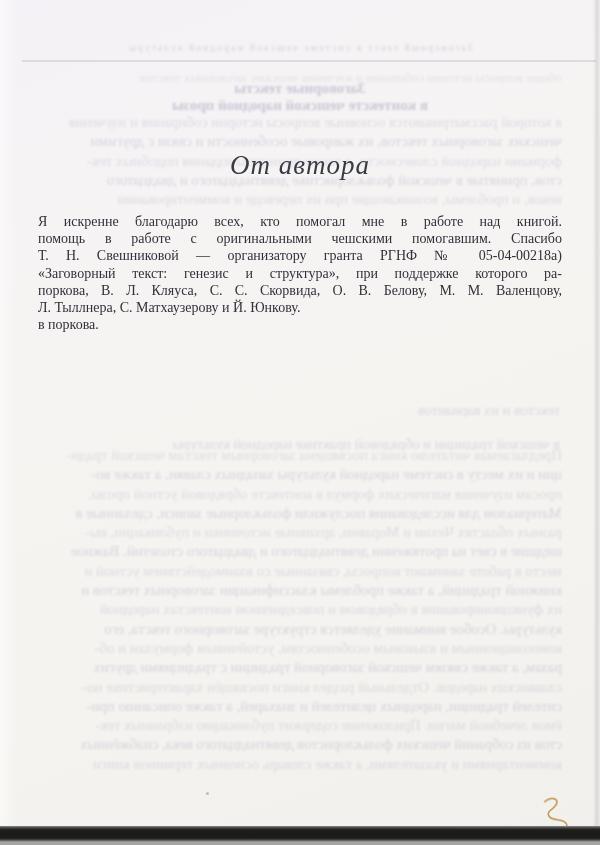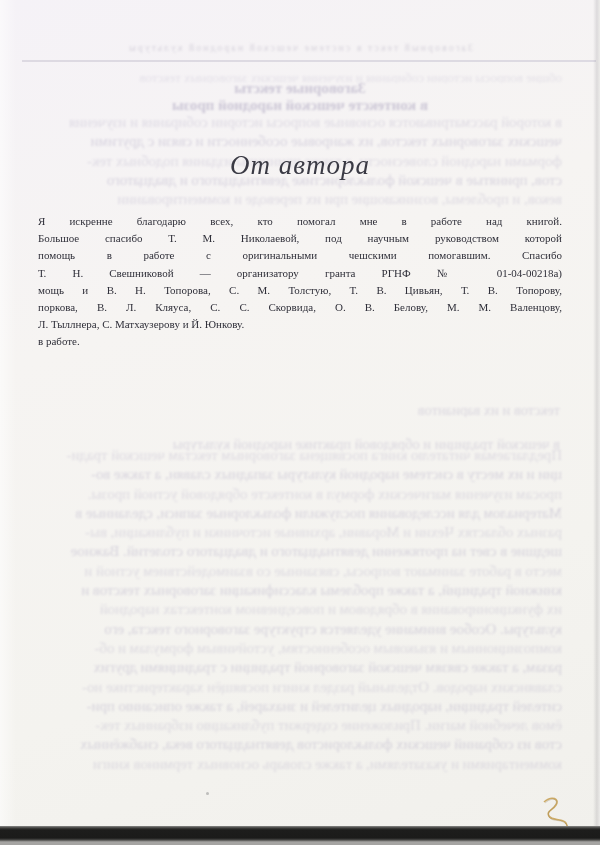--- a/index.html
+++ b/index.html
@@ -34,21 +34,21 @@
   .glines.upper{top:113px;}
   .glines.lower{top:446px;}
   .ghost-frag{position:absolute;height:15px;font-size:14.5px;color:var(--ghost);
     opacity:.34;filter:blur(1.1px);white-space:nowrap;overflow:hidden;}
   .frag1{top:402px;left:330px;width:230px;}
   .frag2{top:436px;left:130px;width:430px;}
   
   .title{position:absolute;top:150px;left:0;width:600px;text-align:center;
     font-style:italic;font-size:27px;letter-spacing:1px;color:#3a3a44;}
   .body-text{position:absolute;top:213px;left:38px;width:524px;
-    font-size:11px;color:var(--ink);}
+    font-size:14px;color:var(--ink);}
   .body-text .line{height:17.2px;line-height:17.2px;text-align:justify;
     text-align-last:justify;white-space:normal;overflow:visible;}
   .body-text .line.plain{text-align-last:left;font-family:Liberation Serif, serif;}
   .body-text .line.ind{text-indent:24px;}
   .dot{position:absolute;top:792px;left:206px;width:3px;height:3px;
     border-radius:50%;background:#8a8a8a;opacity:.5;}
   
   .band{position:absolute;left:0;bottom:0;width:600px;height:19px;
     background:linear-gradient(to bottom,#8a8a88 0,#3f3f3d 2px,var(--band) 4px,
       #1b1b1a 12px,#4a4a48 14px,#7e7d7b 15px,#a5a4a2 16px,#a5a4a2 19px);}
@@ -74,27 +74,26 @@
       <div class="gline mirror">чешских заговорных текстов, их жанровые особенности и связи с другими</div>
       <div class="gline mirror">формами народной словесности, а также принципы издания подобных тек-</div>
       <div class="gline mirror">стов, принятые в чешской фольклористике девятнадцатого и двадцатого</div>
       <div class="gline mirror">веков, и проблемы, возникающие при их переводе и комментировании</div>
     </div>
 
   <div class="title">От автора</div>
 
   <div class="body-text">
       <div class="line j">Я искренне благодарю всех, кто помогал мне в работе над книгой.</div>
-      <div class="line j">Большое спасибо Т. М. Николаевой, под научным руководством которой</div>
       <div class="line j">помощь в работе с оригинальными чешскими помогавшим. Спасибо</div>
-      <div class="line j">Т. Н. Свешниковой — организатору гранта РГНФ № 01-04-00218а)</div>
-      <div class="line j">мощь и В. Н. Топорова, С. М. Толстую, Т. В. Цивьян, Т. В. Топорову,</div>
+      <div class="line j">Т. Н. Свешниковой — организатору гранта РГНФ № 05-04-00218а)</div>
+      <div class="line j">«Заговорный текст: генезис и структура», при поддержке которого ра-</div>
       <div class="line j">поркова, В. Л. Кляуса, С. С. Скорвида, О. В. Белову, М. М. Валенцову,</div>
       <div class="line plain">Л. Тыллнера, С. Матхаузерову и Й. Юнкову.</div>
-      <div class="line plain">в работе.</div>
+      <div class="line plain">в поркова.</div>
     </div>
 
   <div class="ghost-frag frag1 mirror">текстов и их вариантов</div>
   <div class="ghost-frag frag2 mirror">в чешской традиции и обрядовой практике народной культуры</div>
 
   <div class="glines lower">
       <div class="gline mirror">Предлагаемая читателю книга посвящена заговорным текстам чешской тради-</div>
       <div class="gline mirror">ции и их месту в системе народной культуры западных славян, а также во-</div>
       <div class="gline mirror">просам изучения магических формул в контексте обрядовой устной прозы.</div>
       <div class="gline mirror">Материалом для исследования послужили фольклорные записи, сделанные в</div>

